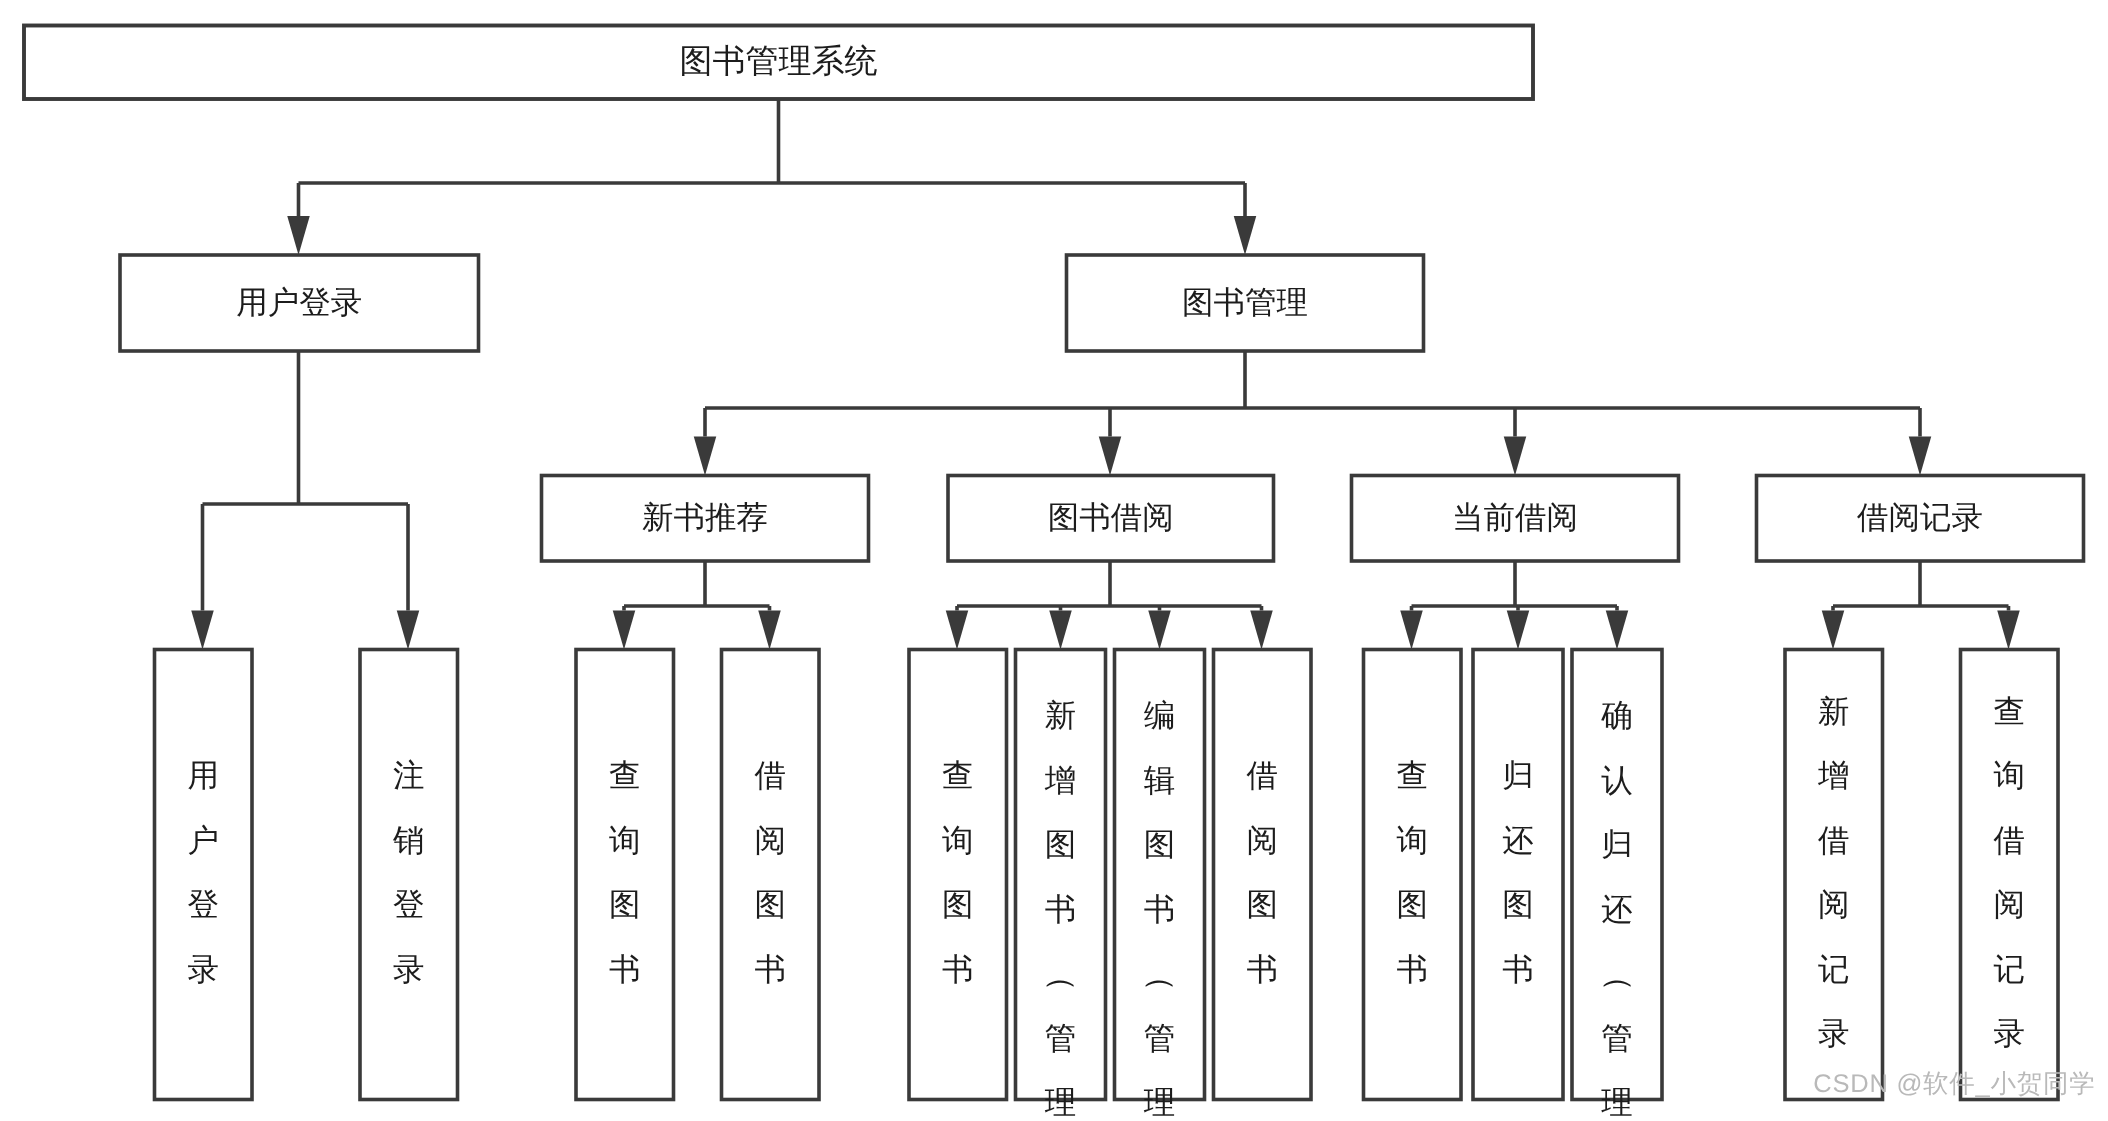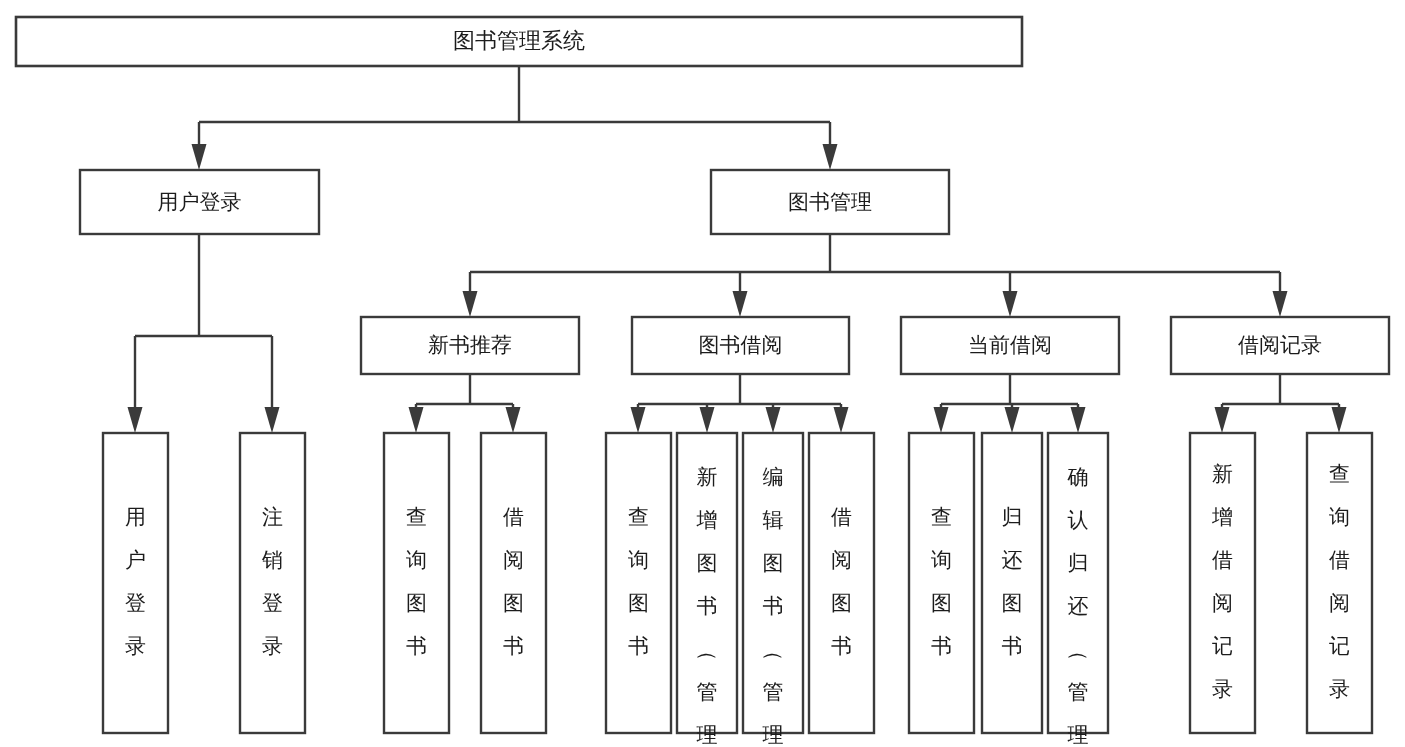--- a/index.html
+++ b/index.html
@@ -300,13 +300,14 @@
             <text x="1339.5" y="475.5" class="vlabel-char">查</text>
             <text x="1339.5" y="518.5" class="vlabel-char">询</text>
             <text x="1339.5" y="561.5" class="vlabel-char">借</text>
             <text x="1339.5" y="604.5" class="vlabel-char">阅</text>
             <text x="1339.5" y="647.5" class="vlabel-char">记</text>
             <text x="1339.5" y="690.5" class="vlabel-char">录</text>
           </g>
         </g>
       </g>
   </svg>
+  <div class="watermark">CSDN @软件_小贺同学</div>
 </div>
 
 </body></html>

